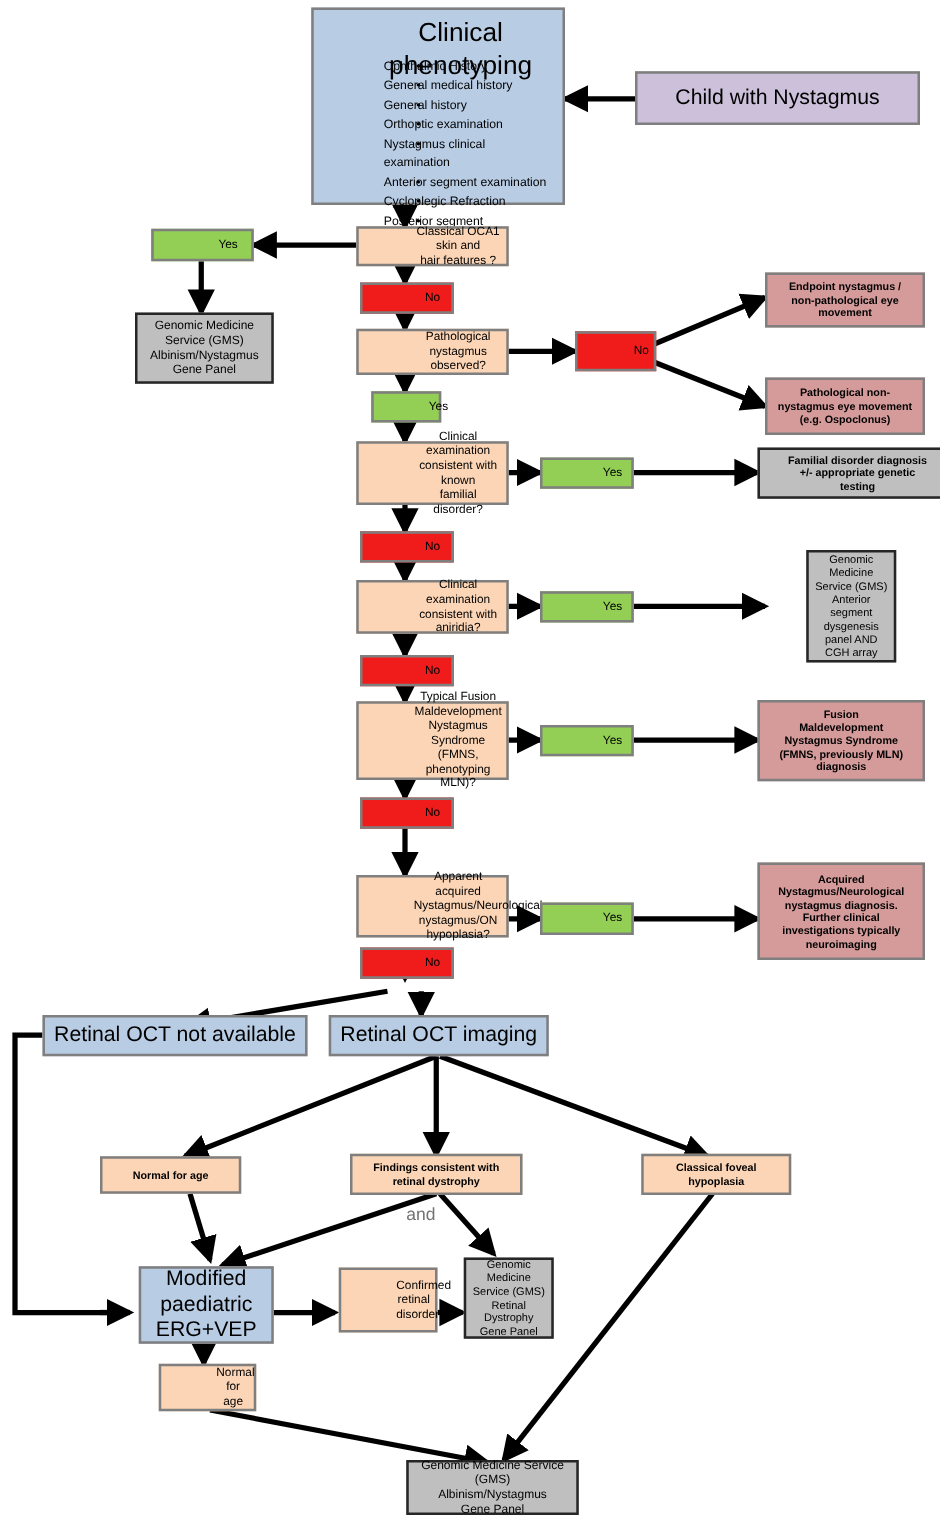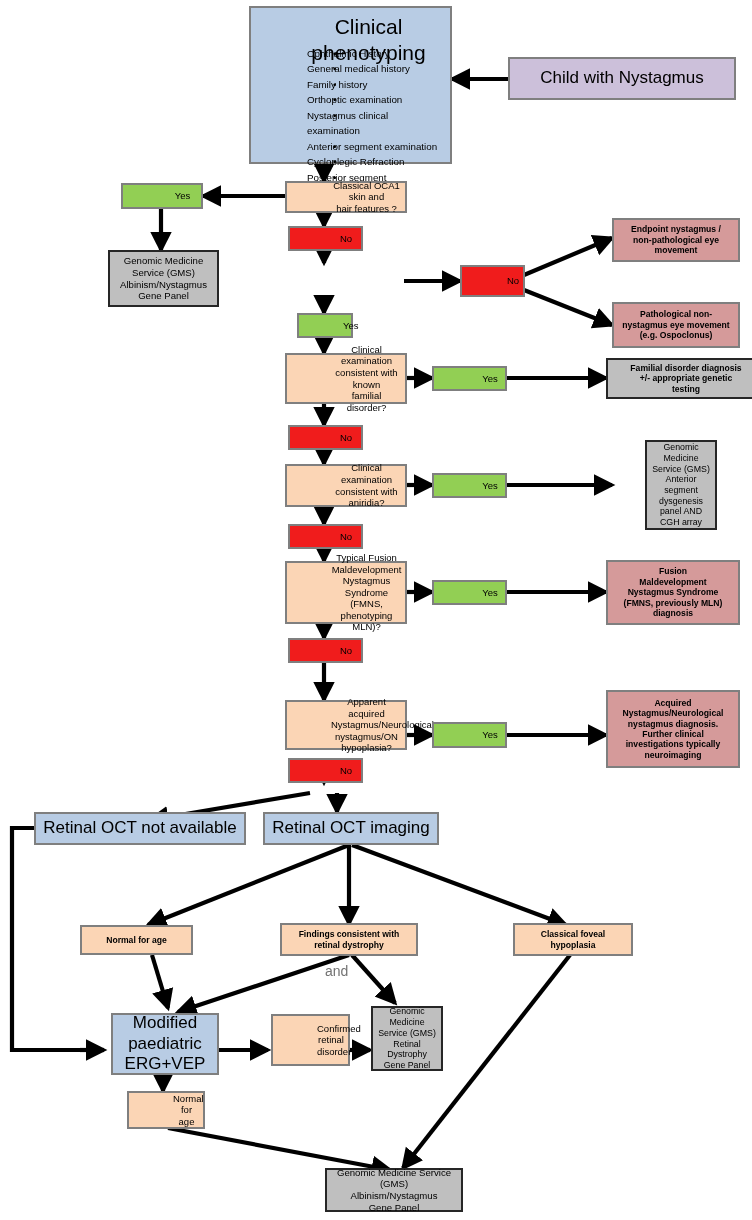--- a/index.html
+++ b/index.html
@@ -130,21 +130,21 @@
       <path d="M80,1050 L104,1050"></path>
     </g>
   </svg>
 
   <div class="node f-blue" style="left:249px;top:6px;width:203px;height:158px;display:block;padding:0;">
     <div class="t-title" style="text-align:center;margin-top:6px;padding-left:36px;">Clinical phenotyping</div>
     <div class="bullets">
       <ul id="cp-bullets">
           <li>Ophthalmic History</li>
           <li>General medical history</li>
-          <li>Family history</li>
+          <li>General history</li>
           <li>Orthoptic examination</li>
           <li>Nystagmus clinical examination</li>
           <li>Anterior segment examination</li>
           <li>Cycloplegic Refraction</li>
           <li>Posterior segment examination</li>
         </ul>
     </div>
   </div>
 
   <div class="node f-purple t-big" style="left:508px;top:57px;width:228px;height:43px;">
@@ -168,20 +168,26 @@
 
   <div class="node f-grey t-plain9" style="left:108px;top:250px;width:111px;height:57px;">
     <span>
         <span style="display:block">Genomic Medicine</span>
         <span style="display:block">Service (GMS)</span>
         <span style="display:block">Albinism/Nystagmus</span>
         <span style="display:block">Gene Panel</span>
       </span>
   </div>
 
+  <div class="node f-peach t-bold9" style="left:285px;top:263px;width:122px;height:37px;">
+    <span>
+        <span style="display:block">Pathological nystagmus</span>
+        <span style="display:block">observed?</span>
+      </span>
+  </div>
 
   <div class="node f-red t-bold9" style="left:460px;top:265px;width:65px;height:32px;">
     <span>No</span>
   </div>
 
   <div class="node f-rose t-bold8" style="left:612px;top:218px;width:128px;height:44px;">
     <span>
         <span style="display:block">Endpoint nystagmus /</span>
         <span style="display:block">non-pathological eye</span>
         <span style="display:block">movement</span>

